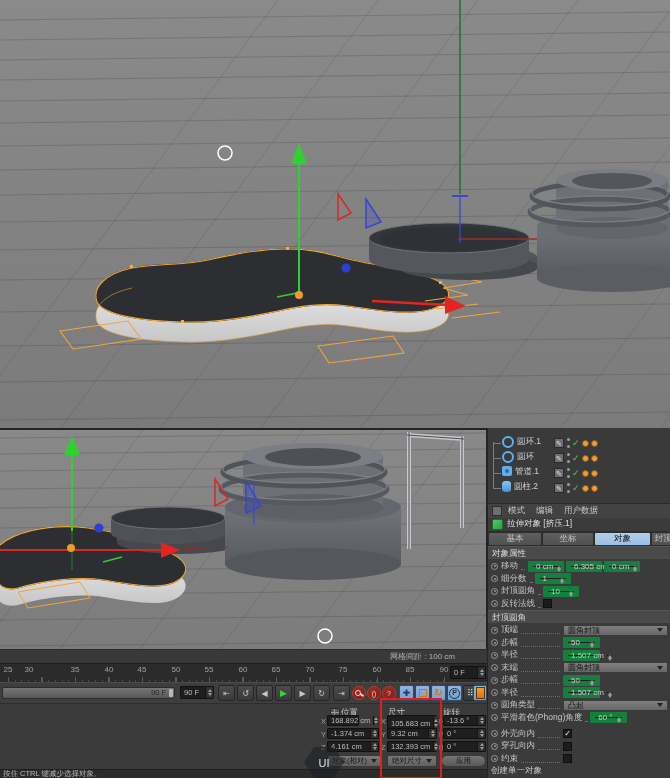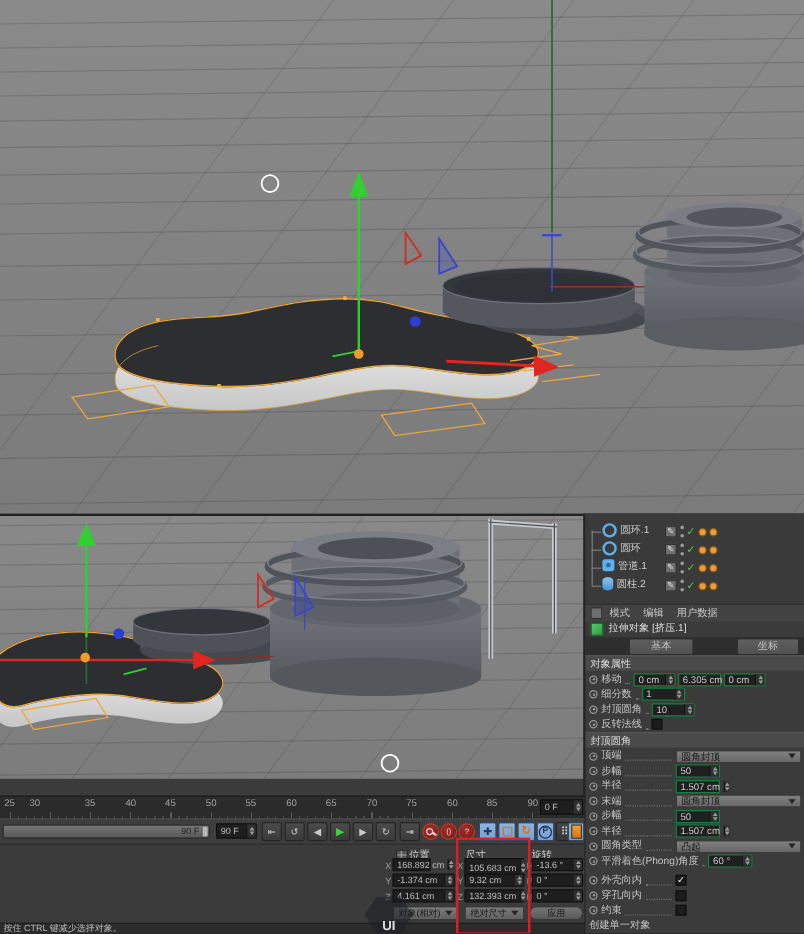--- a/index.html
+++ b/index.html
@@ -89,46 +89,46 @@
   .ic-dots b{width:3px;height:3px;border-radius:50%;background:#9c9c9c;}
   .ic-check{margin-left:2px;color:#4cd24c;font-size:9px;font-weight:bold;line-height:10px;}
   .tagdot{width:5px;height:5px;border-radius:50%;background:#ef9d35;border:1px solid #8a5a1a;margin-left:2px;}
   .ammenu{position:absolute;left:0;top:75px;width:182px;height:14px;background:#424242;border-top:1px solid #2d2d2d;
           display:flex;align-items:center;font-size:8.5px;color:#c8c8c8;}
   .ammenu .mi{margin-right:11px;}
   .ic-mode{width:8px;height:8px;background:#6e6e6e;border:1px solid #2c2c2c;margin:0 6px 0 4px;}
   .objhdr{position:absolute;left:0;top:89px;width:182px;height:14px;display:flex;align-items:center;font-size:8.5px;color:#dedede;}
   .ic-extrude{width:11px;height:11px;border-radius:2px;background:linear-gradient(135deg,#55c86a,#2d9c42);margin:0 4px;border:1px solid #1d6e2d;box-sizing:border-box;}
   .tabbar{position:absolute;left:0;top:103px;width:182px;height:15px;background:#2e2e2e;display:flex;align-items:center;padding:0 1px;box-sizing:border-box;}
-  .tab{height:12px;background:linear-gradient(#5f5f5f,#505050);color:#c2c2c2;font-size:8.5px;display:flex;align-items:center;justify-content:center;margin-right:2px;border-radius:1px;flex:none;margin-left:36px;}
+  .tab{height:12px;background:linear-gradient(#5f5f5f,#505050);color:#c2c2c2;font-size:8.5px;display:flex;align-items:center;justify-content:center;margin-right:2px;border-radius:1px;flex:none;}
   .tab.sel{background:linear-gradient(#b3cdea,#9cc0e6);color:#101010;}
   .attrs{position:absolute;left:0;top:118px;width:182px;}
   .sechdr{height:12px;background:#4a4a4a;border-top:1px solid #555;color:#dcdcdc;font-size:8.5px;line-height:12px;padding-left:4px;margin-bottom:1px;}
   .arow{display:flex;align-items:center;height:12px;margin-bottom:0.5px;padding-left:3px;font-size:8.5px;color:#c5c5c5;}
   .arow.gap4{margin-top:4px;}
   .kcirc{flex:none;width:7px;height:7px;border:1px solid #989898;border-radius:50%;margin-right:3px;position:relative;box-sizing:border-box;}
   .kcirc::after{content:"";position:absolute;left:1.5px;top:1.5px;width:2px;height:2px;border-radius:50%;background:#989898;}
   .albl{white-space:nowrap;flex:none;}
   .lead{flex:1;height:7px;border-bottom:1px dotted #707070;margin:0 3px;min-width:2px;}
   .actl{flex:none;display:flex;align-items:center;}
   .ctl1{width:112px;margin-right:30px;}
   .ctl2{width:105px;margin-right:2px;}
-  .fld{display:flex;height:11px;background:#202020;border:1px solid #15803d;border-radius:1px;box-sizing:border-box;align-items:stretch;}
+  .fld{display:flex;height:11px;background:#202020;border:5px solid #15803d;border-radius:1px;box-sizing:border-box;align-items:stretch;}
   .fld .v{flex:1;font-size:8px;color:#c9c9c9;padding:0 3px;line-height:9px;display:flex;align-items:center;white-space:nowrap;}
   .fld.w36{width:36px;margin-right:2px;}
   .fld.w37{width:37px;}
   .dd{display:flex;width:105px;height:11px;background:linear-gradient(#808080,#676767);border:1px solid #3a3a3a;border-radius:1px;align-items:center;justify-content:space-between;font-size:8px;color:#141414;padding:0 4px;box-sizing:border-box;}
   .cb{width:9px;height:9px;background:#1c1c1c;border:1px solid #0f0f0f;box-sizing:border-box;display:flex;align-items:center;justify-content:center;font-size:8px;color:#ececec;line-height:1;}
   .cb.on::after{content:"✓";}
   
   .redbox{left:380px;top:698px;width:58px;height:77px;border:2px solid #e51c1c;z-index:60;pointer-events:none;}
   .wmark{left:304px;top:747px;width:40px;height:31px;z-index:55;
          clip-path:polygon(25% 0,75% 0,100% 50%,75% 100%,25% 100%,0 50%);
          background:rgba(28,30,34,0.55);color:rgba(255,255,255,0.85);
-         font-size:11px;font-weight:bold;display:flex;align-items:flex-end;justify-content:center;}
+         font-size:11px;font-weight:normal;display:flex;align-items:center;justify-content:center;}
 </style>
 </head>
 <body>
 
 <div class="stage">
 
   <div class="abs vp-top">
     <svg width="670" height="429" viewBox="0 0 670 429">
       <defs>
         <linearGradient id="gsole" x1="0" y1="0" x2="0" y2="1">
@@ -312,20 +312,23 @@
         <path d="M246,83 L246,51 L261,76 Z" fill="rgba(56,70,204,0.25)" stroke="#3846cc" stroke-width="1.5"></path>
         <line x1="254" y1="51" x2="254" y2="95" stroke="#3846cc" stroke-width="1"></line>
       </g>
       <circle cx="325" cy="206" r="7" fill="none" stroke="#ffffff" stroke-width="1.5"></circle>
     </svg>
   </div>
 
   <div class="abs hdiv"></div>
   <div class="abs vdiv"></div>
 
+  <div class="abs gridbar">
+    <span>网格间距 : 100 cm</span>
+  </div>
 
   <div class="abs ruler">
     <div class="ticks"></div>
     <span class="tl" style="left:8px">25</span>
     <span class="tl" style="left:29px">30</span>
     <span class="tl" style="left:75px">35</span>
     <span class="tl" style="left:109px">40</span>
     <span class="tl" style="left:142px">45</span>
     <span class="tl" style="left:176px">50</span>
     <span class="tl" style="left:209px">55</span>

